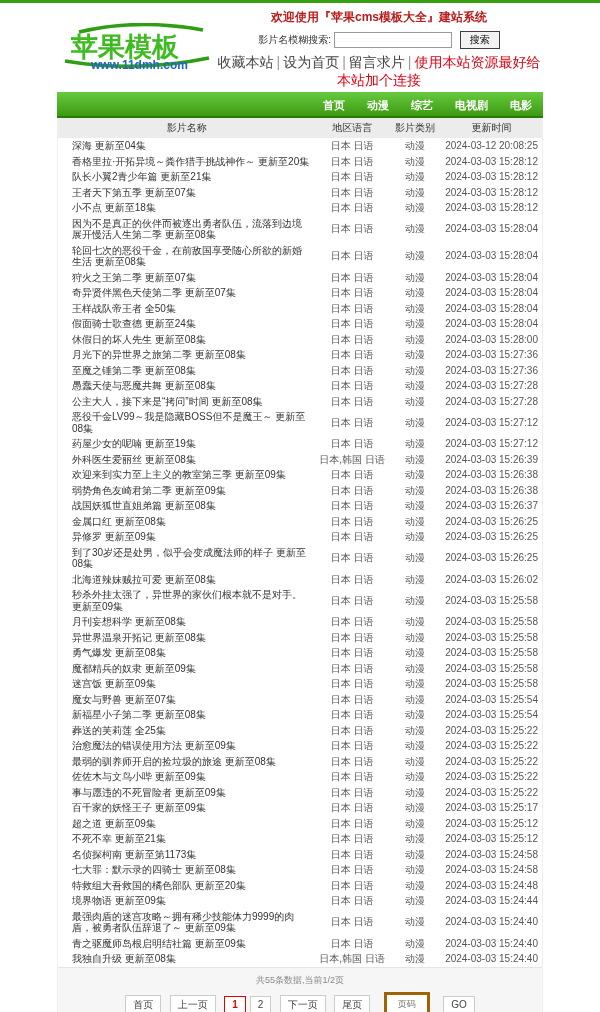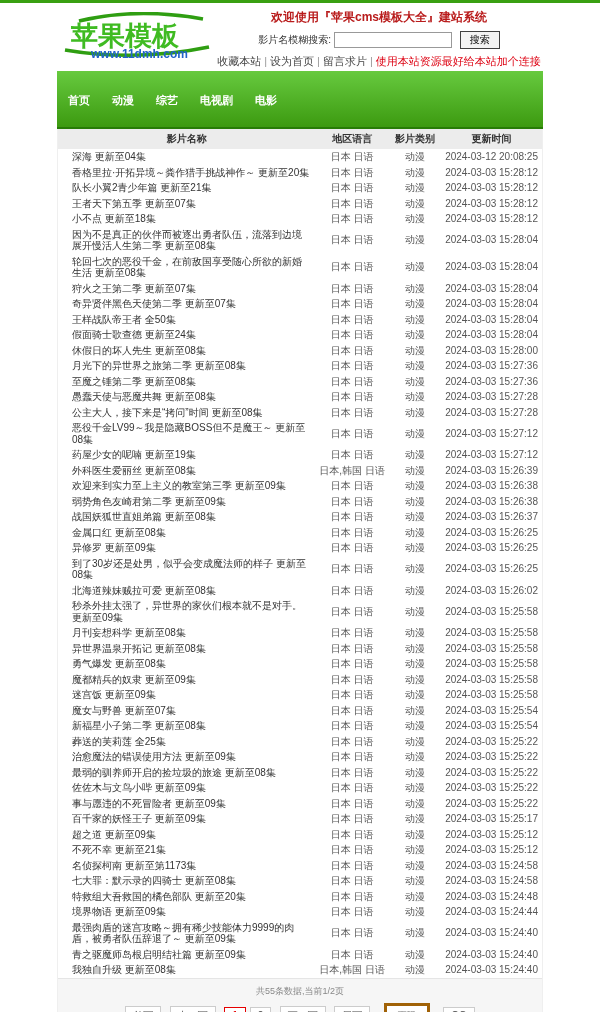--- a/index.html
+++ b/index.html
@@ -7,31 +7,31 @@
   .topbar{height:3px;background:#39a012;}
   .wrap{width:486px;margin:0 auto;}
   
   .header{display:flex;align-items:center;padding:4px 0 2px;}
   .logo{width:158px;flex:none;cursor:pointer;}
   .head-right{flex:1;text-align:center;}
   .welcome{font-size:12px;font-weight:bold;color:#b91c1c;margin:2px 0 5px;}
   .search-row{font-size:10px;color:#333;margin-bottom:5px;}
   .search-input{width:112px;height:14px;border:1px solid #999;font-size:10px;vertical-align:middle;padding:0 2px;}
   .search-btn{font-size:10px;border:1px solid #404040;background:#f3f3f3;padding:1px 9px;margin-left:5px;vertical-align:middle;cursor:pointer;}
-  .quick-links{font-size:11px;color:#444;}
+  .quick-links{font-size:14px;color:#444;}
   .quick-links a{color:#444;text-decoration:none;cursor:pointer;}
   .quick-links a.notice{color:#dd0011;}
   .sep{margin:0 3px;color:#999;}
   
-  .nav{background:linear-gradient(#67ca3f,#3c9a10);border-bottom:2px solid #277c06;text-align:left;padding:19px 0;}
+  .nav{background:linear-gradient(#67ca3f,#3c9a10);border-bottom:2px solid #277c06;text-align:right;padding:3px 0;}
   .nav a{color:#fff;font-weight:bold;font-size:11px;text-decoration:none;margin:0 11px;cursor:pointer;}
   
   .content{border:1px solid #efefef;border-top:none;}
   table{width:100%;border-collapse:collapse;}
-  thead th{background:#ececec;font-size:10px;font-weight:bold;color:#333;padding:3px 0;text-align:center;}
+  thead th{background:#ececec;font-size:10px;font-weight:normal;color:#333;padding:3px 0;text-align:center;}
   td{font-size:10px;padding:2px 4px;color:#555;line-height:1.15;vertical-align:middle;}
   td.title{text-align:left;padding-left:14px;}
   td.center{text-align:center;white-space:nowrap;}
   col.c-title{width:55%;} col.c-region{width:14%;} col.c-cat{width:11%;} col.c-time{width:20%;}
   a.movie{color:#333;text-decoration:none;cursor:pointer;text-align:right;}
   a.cat{color:#555;text-decoration:none;cursor:pointer;}
   td.time{color:#555;}
   
   .pager{background:#f6f6f6;border-top:1px solid #e5e5e5;padding:6px 0 0;text-align:center;}
   .pager-info{font-size:9px;color:#888;margin-bottom:5px;}

